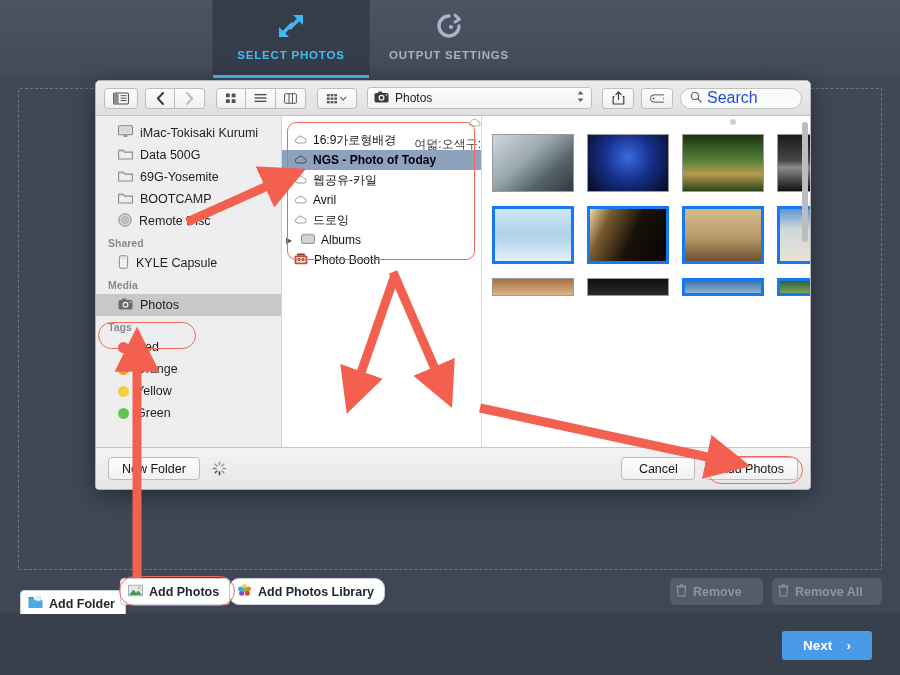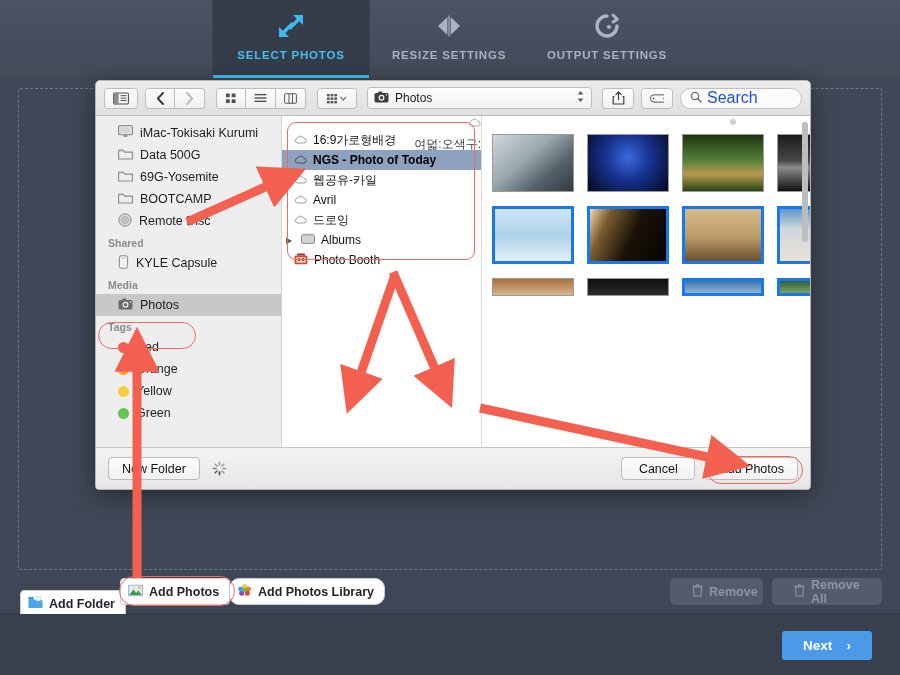--- a/index.html
+++ b/index.html
@@ -63,21 +63,21 @@
     position: absolute; top: 8px; height: 27px;
     background: #ffffff; border: 1px solid #c9cdd4; border-radius: 4px;
     display: flex; align-items: center; gap: 6px;
     padding: 0 10px 0 7px; cursor: pointer;
     font-size: 12.5px; color: #22262e; font-weight: bold;
   }
   .btn-dim {
     position: absolute; top: 8px; height: 27px;
     background: #545b6a; border: none; border-radius: 5px;
     display: flex; align-items: center; gap: 6px;
-    padding: 0 14px 0 22px;
+    padding: 0 14px 0 6px;
     font-size: 12.5px; color: #8d95a4; font-weight: bold;
   }
   .hl-ring {
     position: absolute;
     border: 1.6px solid #f2695c; border-radius: 16px;
     pointer-events: none;
   }
 
   
   .footer {
@@ -217,30 +217,20 @@
     <div class="tab active">
       <div class="tab-icon">
         <svg width="30" height="30" viewBox="0 0 30 30">
           <path d="M17 4 L27 4 L27 14 L23.2 10.2 L14.5 18.9 L12.1 16.5 L20.8 7.8 Z" fill="#3fbaf0"></path>
           <path d="M13 26 L3 26 L3 16 L6.8 19.8 L15.5 11.1 L17.9 13.5 L9.2 22.2 Z" fill="#3fbaf0"></path>
         </svg>
       </div>
       <div class="tab-label">SELECT PHOTOS</div>
     </div>
 
-    <div class="tab">
-      <div class="tab-icon">
-        <svg width="30" height="30" viewBox="0 0 30 30">
-          <path d="M13.4 6 L13.4 24 L4 15 Z" fill="#aab4c4"></path>
-          <path d="M16.6 6 L16.6 24 L26 15 Z" fill="#aab4c4"></path>
-          <rect x="14.4" y="4.5" width="1.2" height="21" fill="#aab4c4"></rect>
-        </svg>
-      </div>
-      <div class="tab-label">RESIZE SETTINGS</div>
-    </div>
 
     <div class="tab">
       <div class="tab-icon">
         <svg width="30" height="30" viewBox="0 0 30 30">
           <path d="M15 5 A10 10 0 1 0 25 15" stroke="#aab4c4" stroke-width="3.4" fill="none" stroke-linecap="round"></path>
           <path d="M21 4 L25.4 8.4 L21 11" fill="none" stroke="#aab4c4" stroke-width="3" stroke-linecap="round" stroke-linejoin="round"></path>
           <circle cx="17" cy="16" r="2.1" fill="#aab4c4"></circle>
         </svg>
       </div>
       <div class="tab-label">OUTPUT SETTINGS</div>

